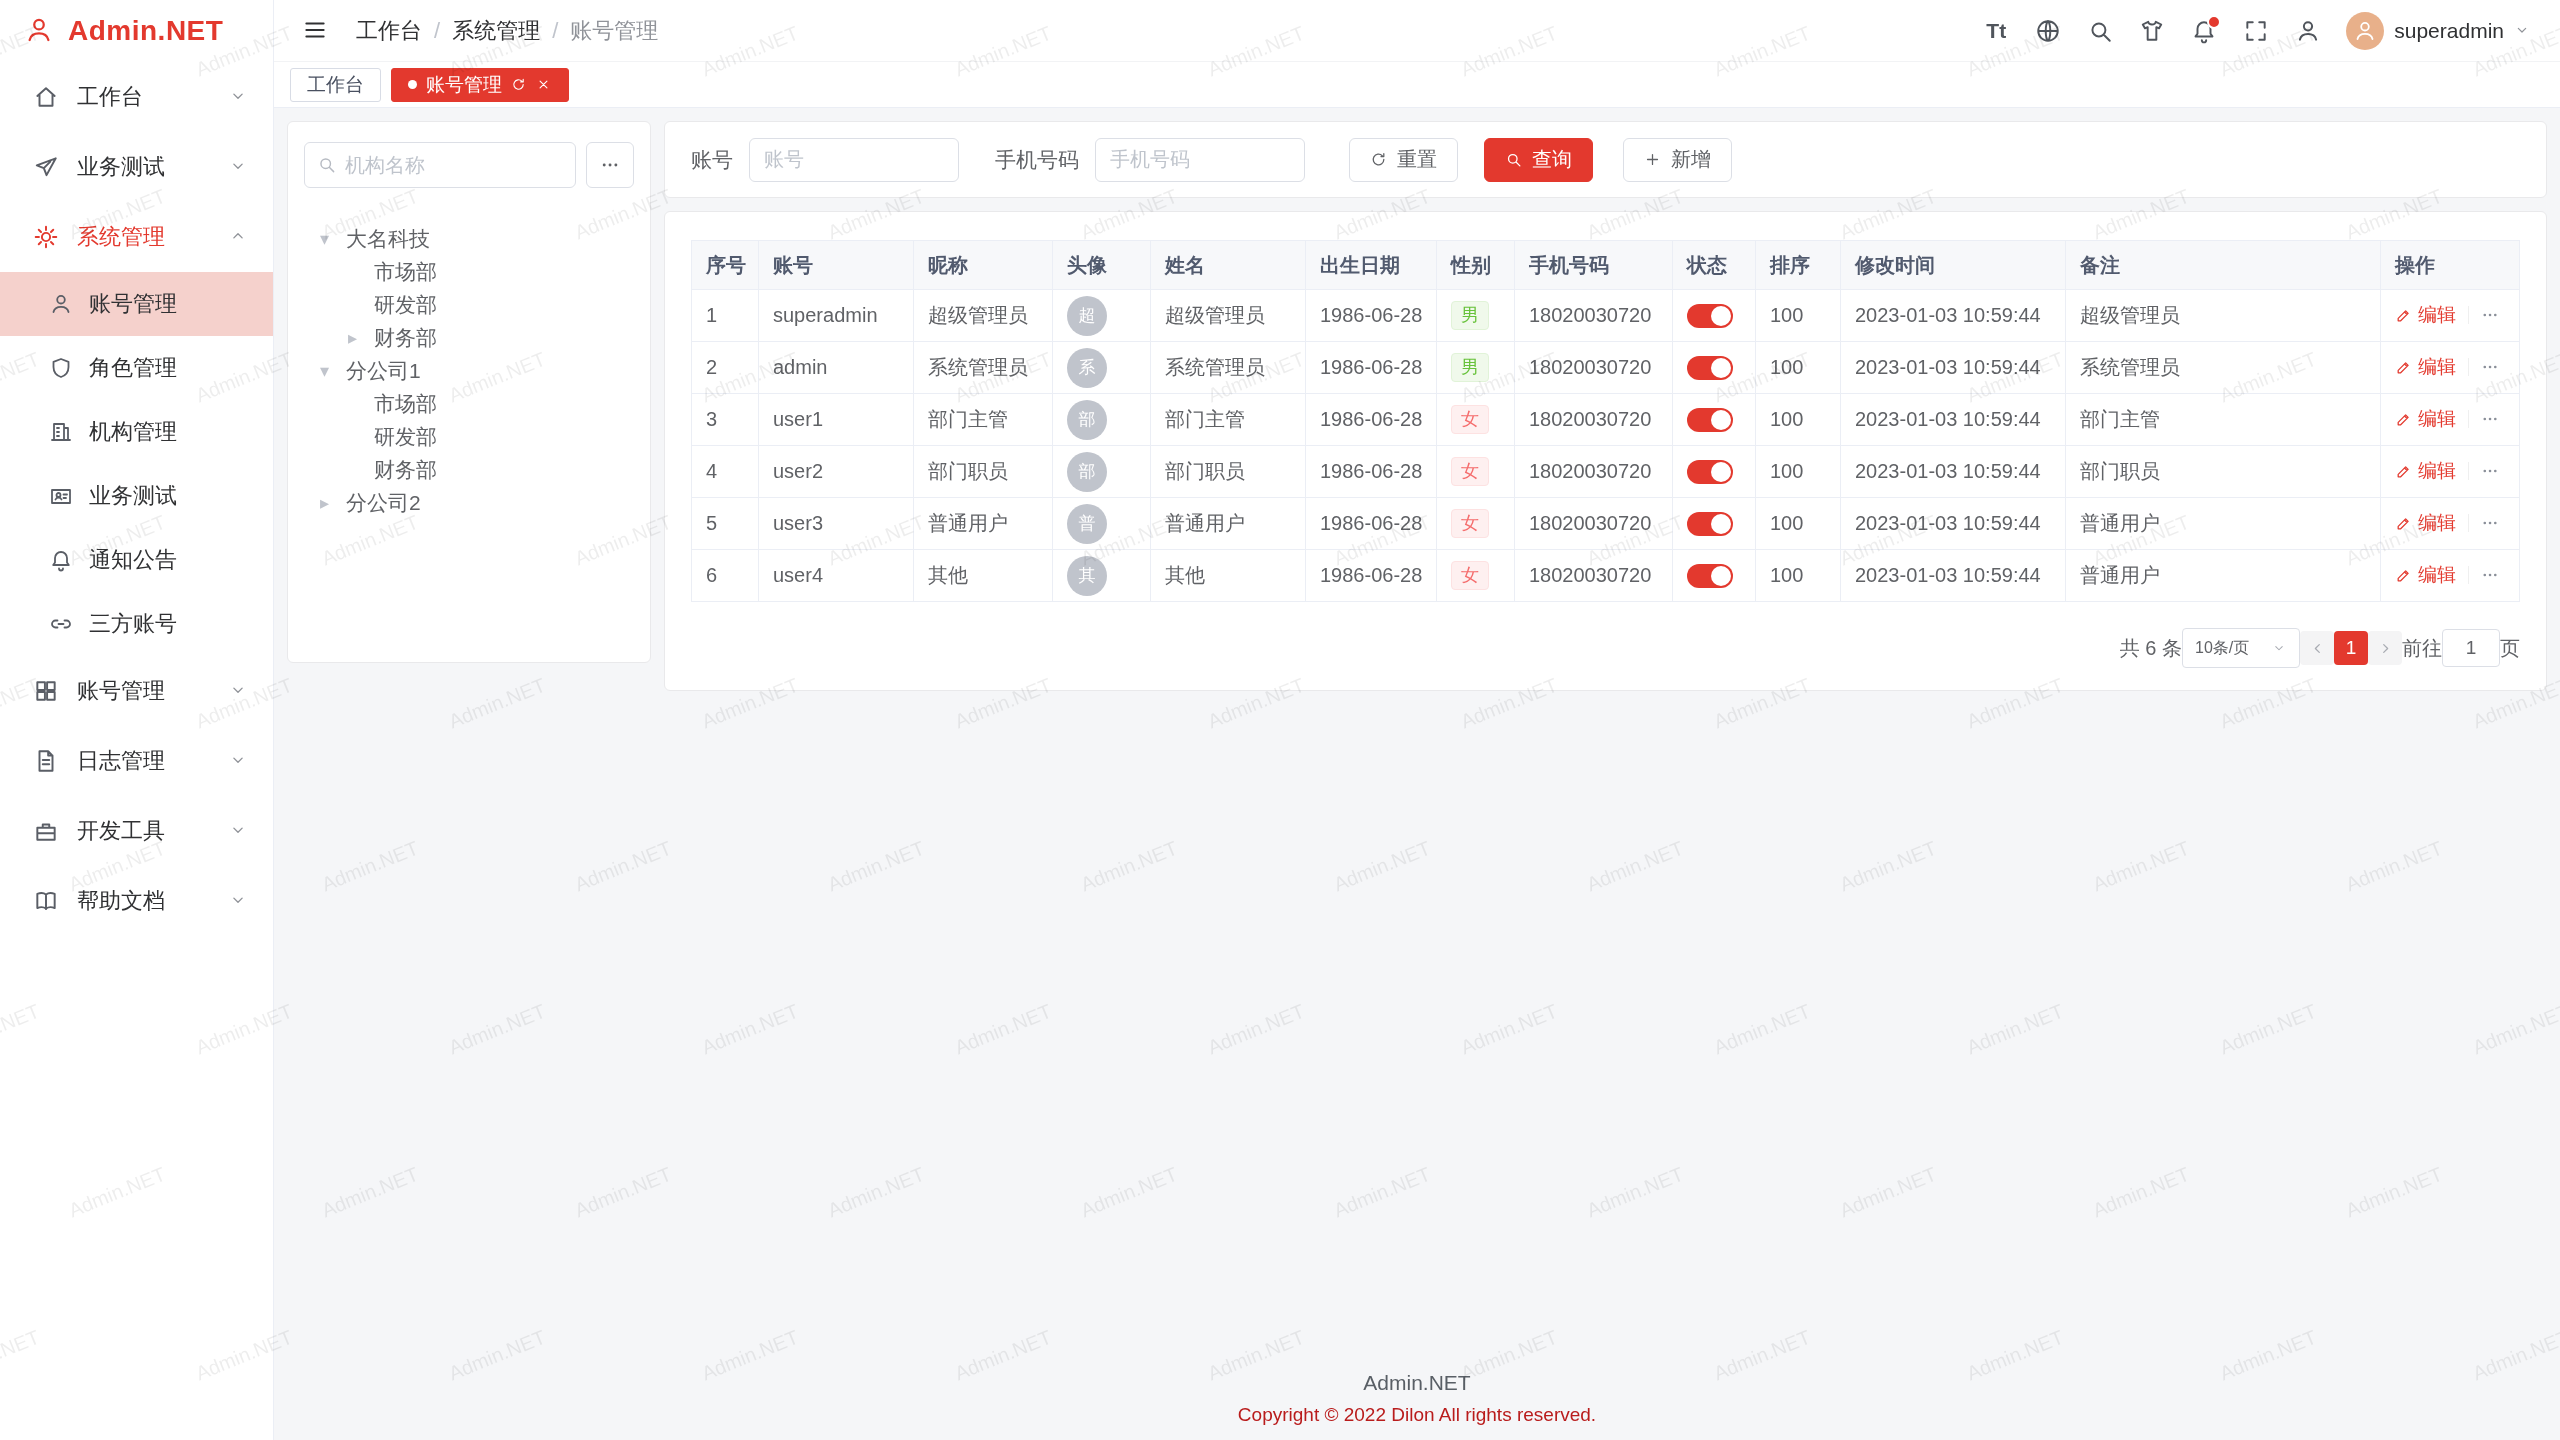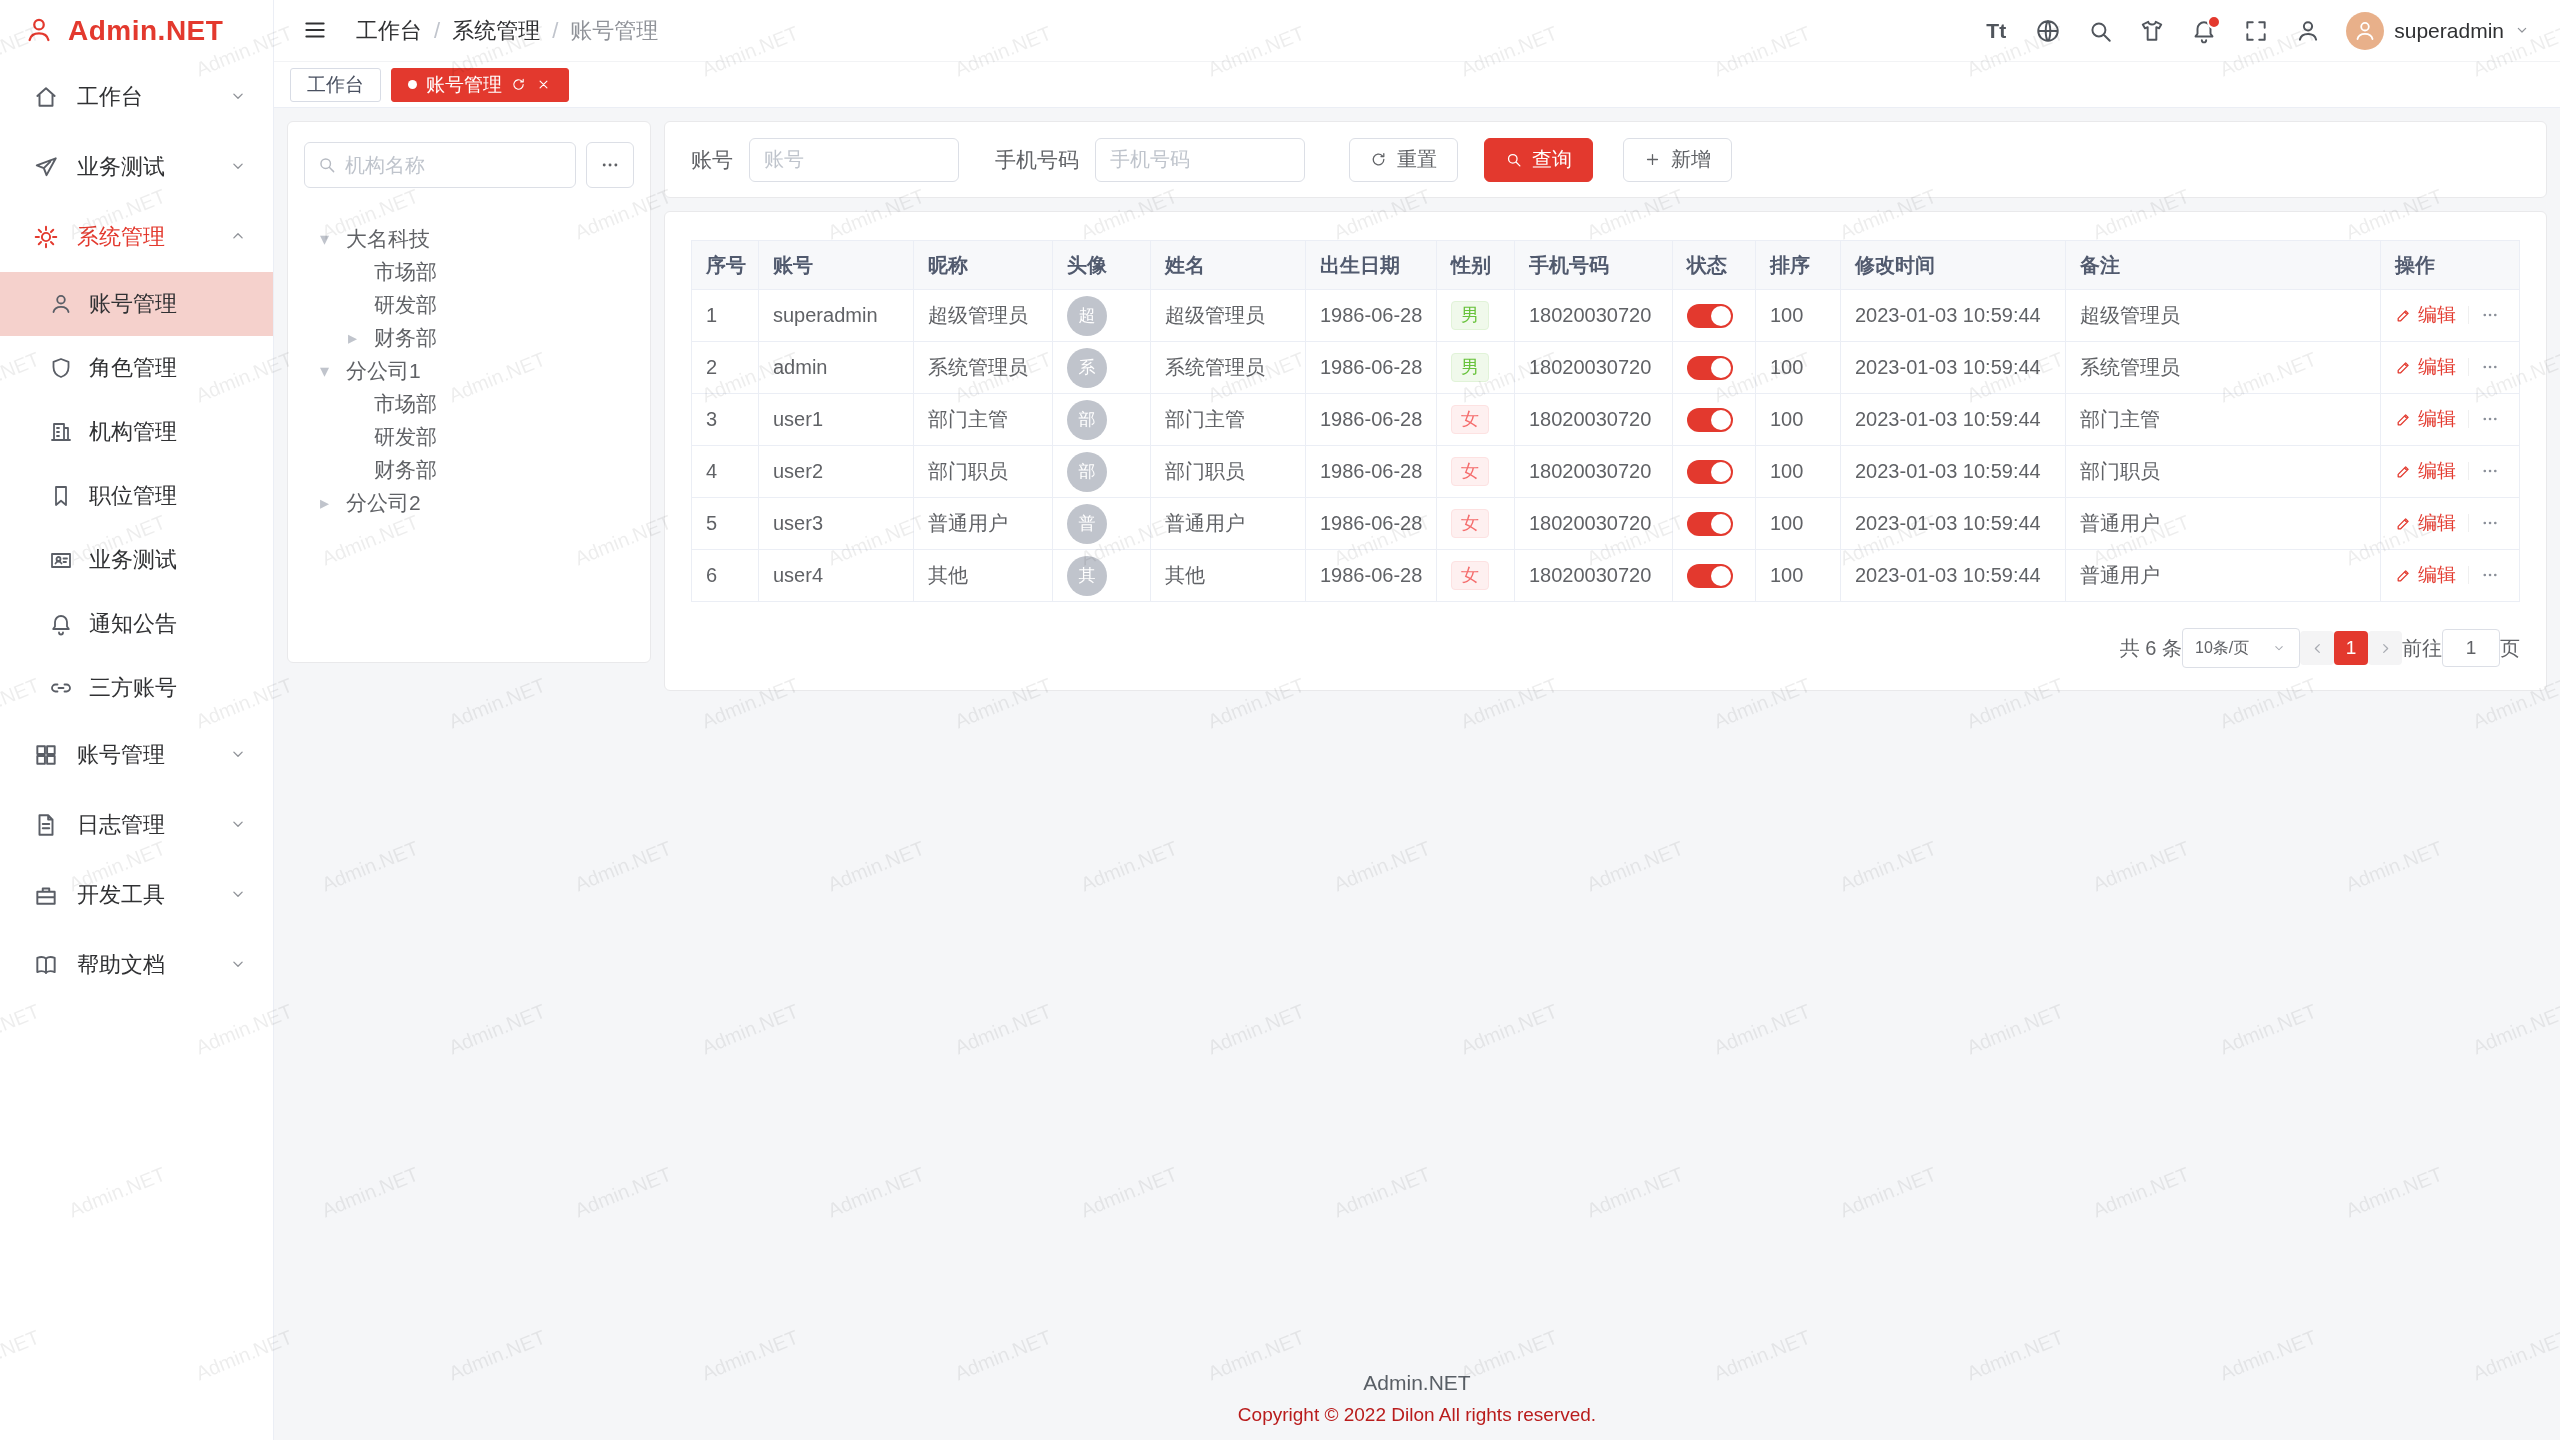--- a/index.html
+++ b/index.html
@@ -214,28 +214,20 @@
         </span>
         <span>角色管理</span>
       </div>
       <div class="submenu-item">
         <span class="mi-icon">
           <svg viewBox="0 0 24 24" width="24" height="24" fill="none" stroke="currentColor" stroke-width="1.8" stroke-linecap="round" stroke-linejoin="round">
             <path d="M5 20V4h10v16M15 8h4v12M3 20h18M8 8h2M8 12h2M8 16h2"></path>
           </svg>
         </span>
         <span>机构管理</span>
-      </div>
-      <div class="submenu-item">
-        <span class="mi-icon">
-          <svg viewBox="0 0 24 24" width="24" height="24" fill="none" stroke="currentColor" stroke-width="1.8" stroke-linecap="round" stroke-linejoin="round">
-            <path d="M7 3h10v18l-5-4.2L7 21z"></path>
-          </svg>
-        </span>
-        <span>职位管理</span>
       </div>
       <div class="submenu-item">
         <span class="mi-icon">
           <svg viewBox="0 0 24 24" width="24" height="24" fill="none" stroke="currentColor" stroke-width="1.8" stroke-linecap="round" stroke-linejoin="round">
             <path d="M3 6h18v13H3zM7.5 11a2 2 0 1 0 4 0 2 2 0 0 0-4 0M6.5 15.5c.6-1.4 1.9-2 3-2s2.4.6 3 2M14.5 10.5H18M14.5 14h2.5"></path>
           </svg>
         </span>
         <span>业务测试</span>
       </div>
       <div class="submenu-item">

